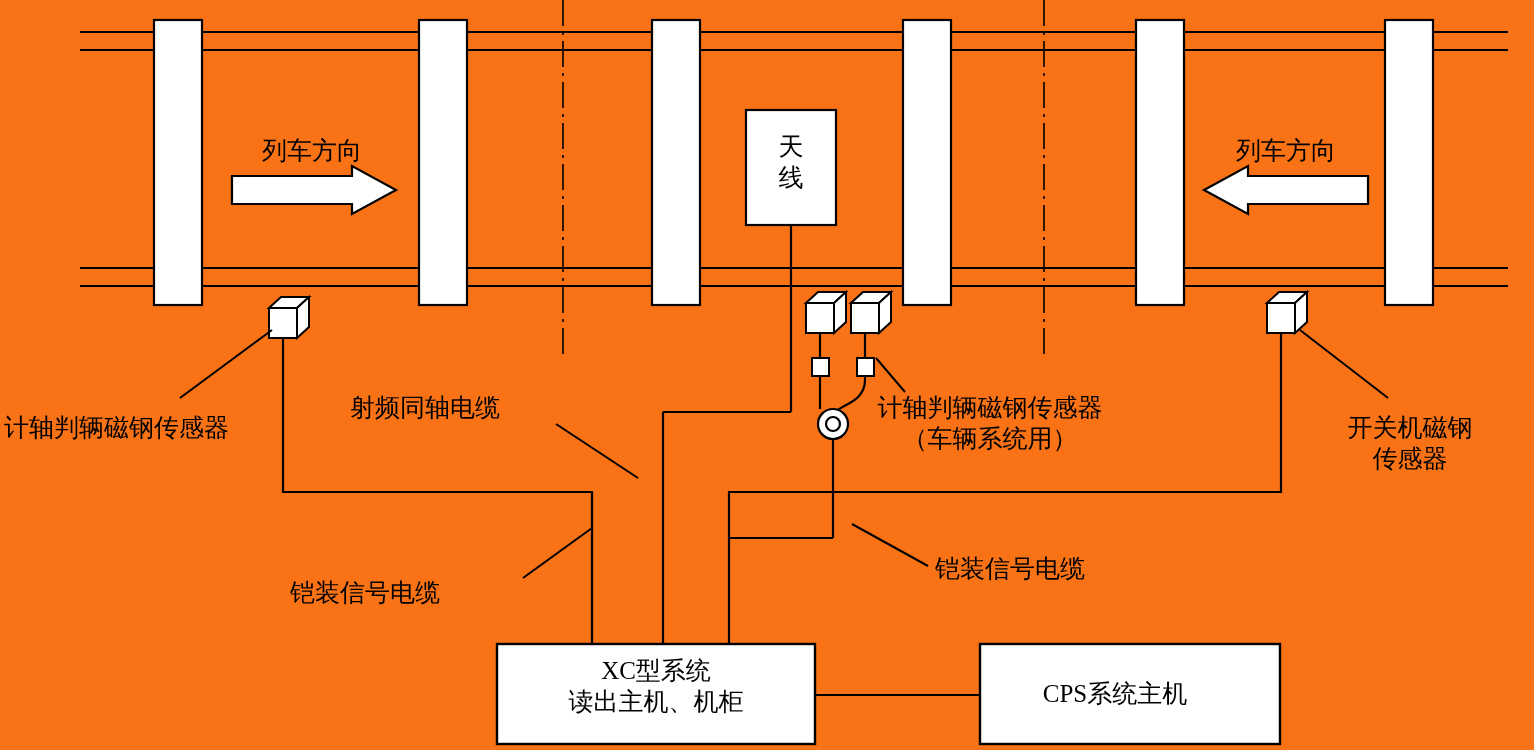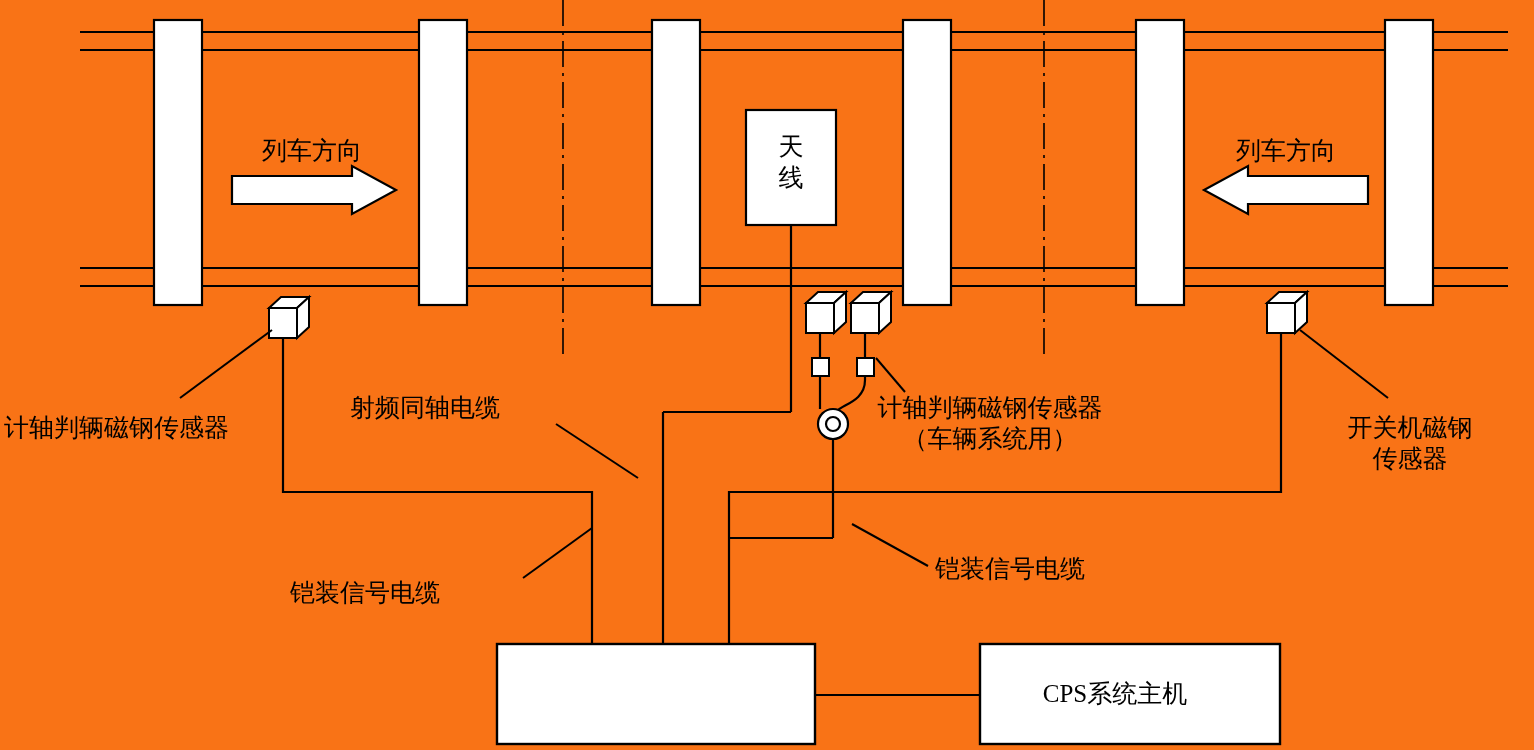--- a/index.html
+++ b/index.html
@@ -184,16 +184,18 @@
 
   <div class="lbl left" style="left:350px; top:393px; width:220px;">射频同轴电缆</div>
 
   <div class="lbl" style="left:835px; top:393px; width:310px;">计轴判辆磁钢传感器
 （车辆系统用）</div>
 
   <div class="lbl left" style="left:290px; top:578px; width:230px;">铠装信号电缆</div>
 
   <div class="lbl left" style="left:935px; top:554px; width:230px;">铠装信号电缆</div>
 
+  <div class="box-lbl" style="left:497px; top:655px; width:318px;">XC型系统
+读出主机、机柜</div>
 
   <div class="box-lbl" style="left:965px; top:678px; width:300px;">CPS系统主机</div>
 
 </div>
 
 </body></html>

